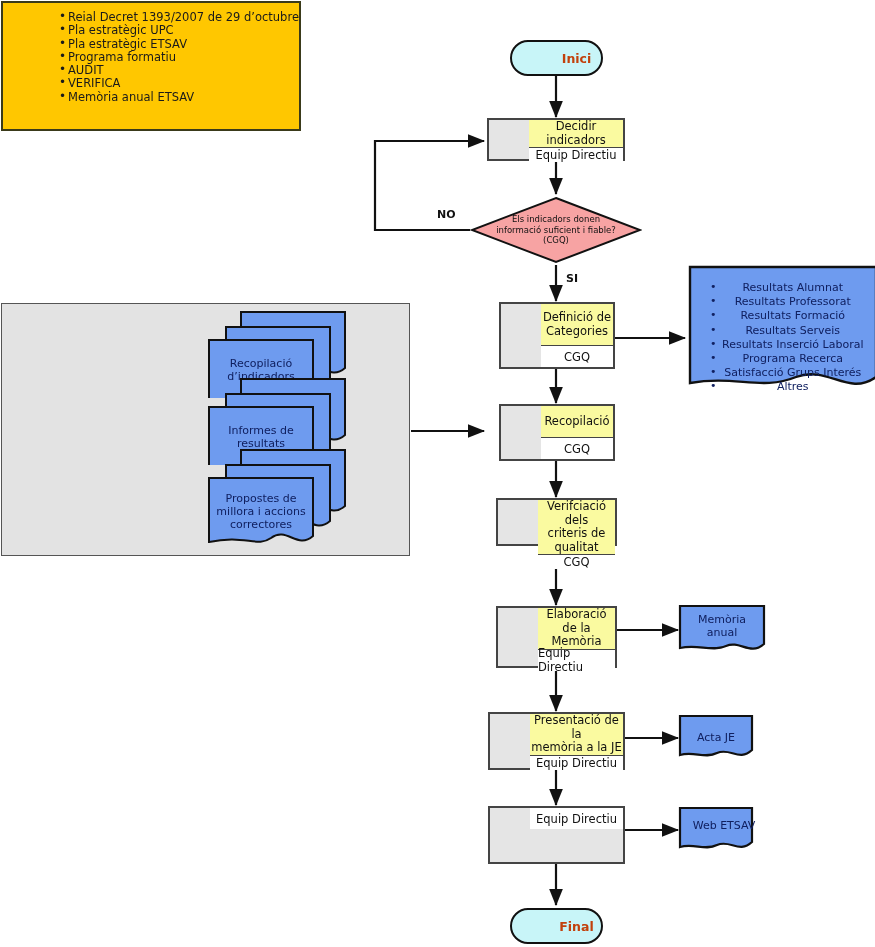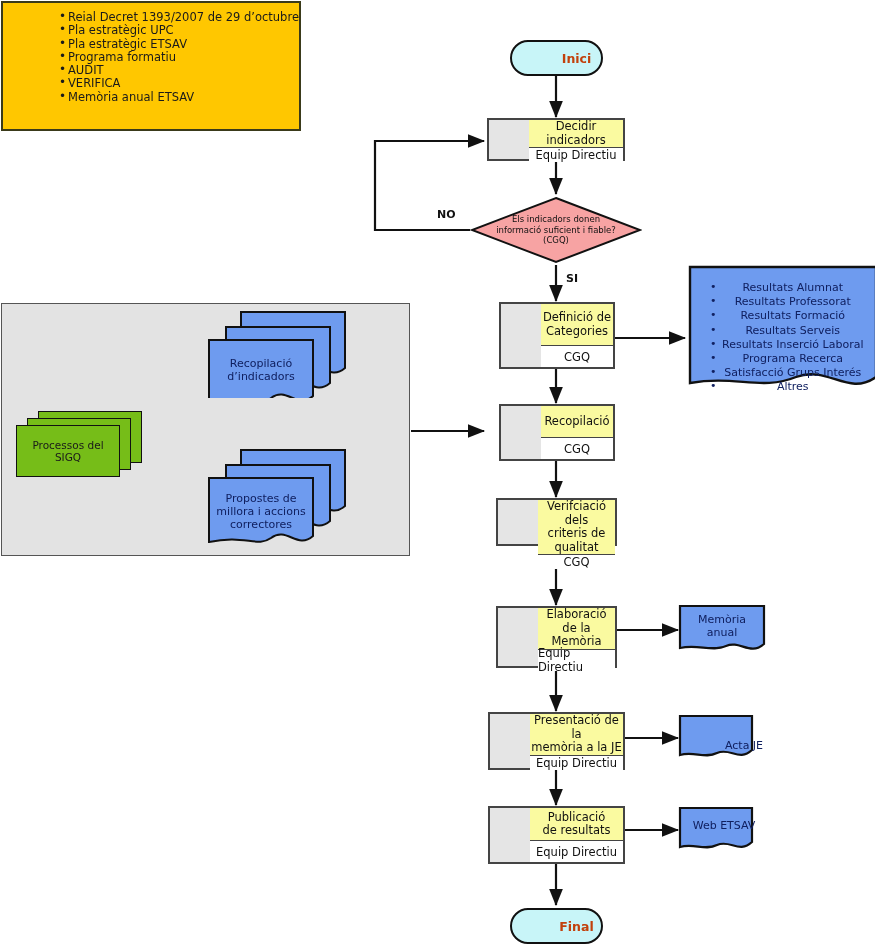--- a/index.html
+++ b/index.html
@@ -248,44 +248,48 @@
       <li>Pla estratègic ETSAV</li>
       <li>Programa formatiu</li>
       <li>AUDIT</li>
       <li>VERIFICA</li>
       <li>Memòria anual ETSAV</li>
     </ul>
   </div>
 
   <div id="gray-panel" class="abs"></div>
 
-  <div id="green-stack" class="abs">
-    <div class="greenlayer g1"></div>
-    <div class="greenlayer g2"></div>
-    <div class="greenlayer g3"></div>
-    <div id="green-label">
-      <span>Processos del</span>
-      <span>SIGQ</span>
-    </div>
-  </div>
 
   <div class="docshape" style="left:207px; top:310px; width:140px; height:88px;">
     <svg width="140" height="88" viewBox="0 0 140 88">
       <g stroke="#111" stroke-width="2" fill="#6E9BEF">
         <path d="M34,2 H138 V58 C122,72 112,48 96,60 C82,70 70,56 34,64 Z"></path>
         <path d="M19,17 H123 V73 C107,87 97,63 81,75 C67,85 55,71 19,79 Z"></path>
         <path d="M2,30 H106 V86 C90,100 80,76 64,88 C50,98 38,84 2,92 Z"></path>
       </g>
     </svg>
     <div class="doclabel" style="top:40px; height:40px; width:104px; left:2px;">
       <span>Recopilació</span>
       <span>d’indicadors</span>
     </div>
   </div>
 
+  <div class="docshape" style="left:207px; top:377px; width:140px; height:88px;">
+    <svg width="140" height="88" viewBox="0 0 140 88">
+      <g stroke="#111" stroke-width="2" fill="#6E9BEF">
+        <path d="M34,2 H138 V58 C122,72 112,48 96,60 C82,70 70,56 34,64 Z"></path>
+        <path d="M19,17 H123 V73 C107,87 97,63 81,75 C67,85 55,71 19,79 Z"></path>
+        <path d="M2,30 H106 V86 C90,100 80,76 64,88 C50,98 38,84 2,92 Z"></path>
+      </g>
+    </svg>
+    <div class="doclabel" style="top:40px; height:40px; width:104px; left:2px;">
+      <span>Informes de</span>
+      <span>resultats</span>
+    </div>
+  </div>
 
   <div class="docshape" style="left:207px; top:448px; width:140px; height:95px;">
     <svg width="140" height="95" viewBox="0 0 140 95">
       <g stroke="#111" stroke-width="2" fill="#6E9BEF">
         <path d="M34,2 H138 V58 C122,72 112,48 96,60 C82,70 70,56 34,64 Z"></path>
         <path d="M19,17 H123 V73 C107,87 97,63 81,75 C67,85 55,71 19,79 Z"></path>
         <path d="M2,30 H106 V88 C90,102 80,78 64,90 C50,100 38,86 2,94 Z"></path>
       </g>
     </svg>
     <div class="doclabel" style="top:38px; height:50px; width:104px; left:2px;">
@@ -385,32 +389,26 @@
         <div>memòria a la JE</div>
       </div>
     </div>
     <div class="role">Equip Directiu</div>
   </div>
 
   <div class="docshape" style="left:678px; top:714px; width:76px; height:48px;">
     <svg width="76" height="48" viewBox="0 0 76 48">
       <path d="M2,2 H74 V36 C61,48 52,33 39,39 C27,45 16,37 2,41 Z" fill="#6E9BEF" stroke="#111" stroke-width="2.2"></path>
     </svg>
-    <div class="doclabel" style="top:16px; height:30px;padding-left:28px;">
+    <div class="doclabel" style="top:8px; height:30px;">
       <span>Acta JE</span>
     </div>
   </div>
 
   <div class="process abs" style="left:488px; top:806px; width:137px; height:58px;">
-    <div class="title">
-      <div>
-        <div>Publicació</div>
-        <div>de resultats</div>
-      </div>
-    </div>
     <div class="role">Equip Directiu</div>
   </div>
 
   <div class="docshape" style="left:678px; top:806px; width:76px; height:48px;">
     <svg width="76" height="48" viewBox="0 0 76 48">
       <path d="M2,2 H74 V36 C61,48 52,33 39,39 C27,45 16,37 2,41 Z" fill="#6E9BEF" stroke="#111" stroke-width="2.2"></path>
     </svg>
     <div class="doclabel" style="top:4px; height:30px;margin-left:8px;">
       <span>Web ETSAV</span>
     </div>

